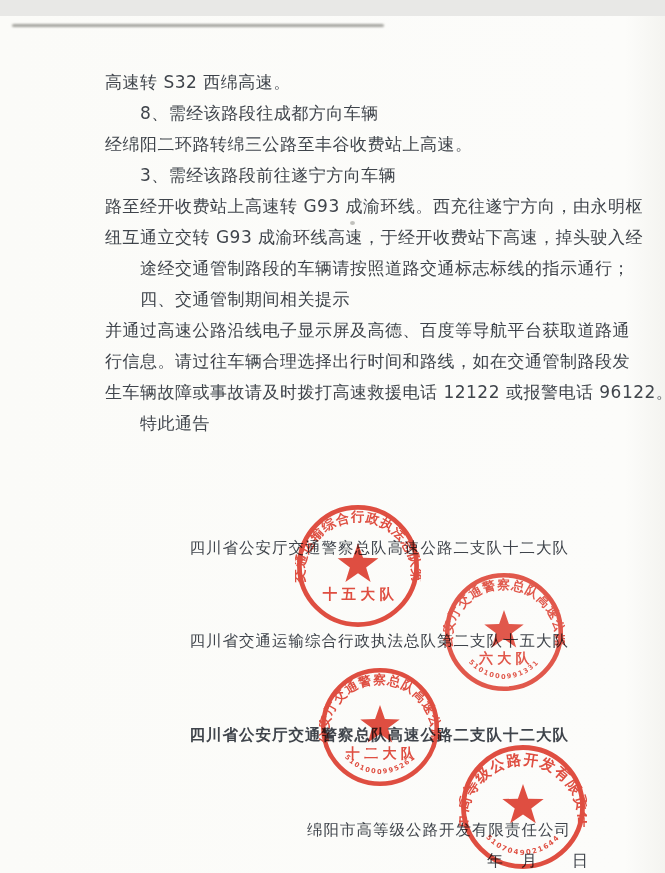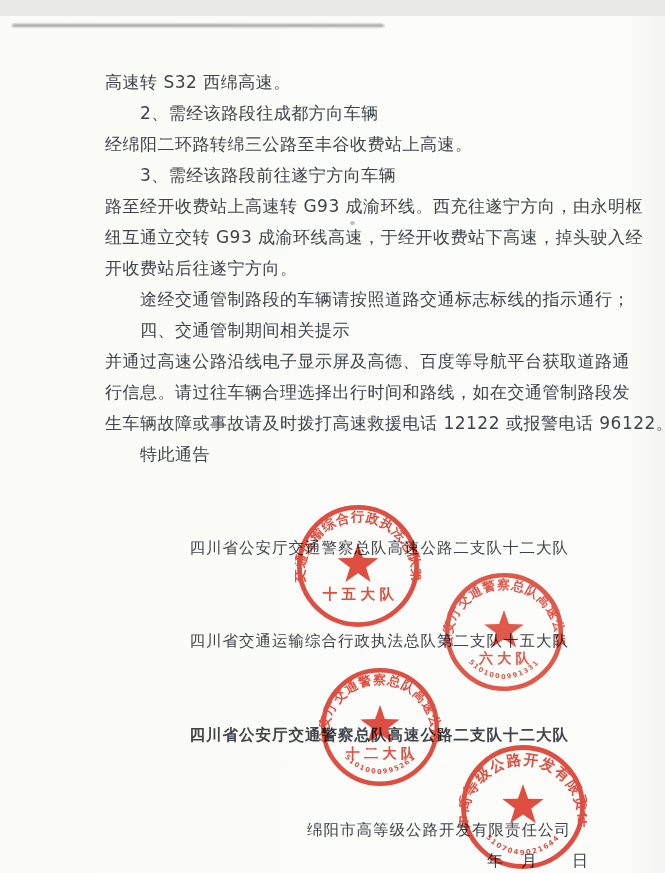--- a/index.html
+++ b/index.html
@@ -57,26 +57,25 @@
 </head>
 <body>
 
 <div class="page">
 
   <div class="scan-line"></div>
   <div class="speck"></div>
 
   <div class="body-text">
     <p class="line">高速转 S32 西绵高速。</p>
-    <p class="line indent">2、需经该路段往成都方向车辆</p>
+    <p class="line indent">8、需经该路段往成都方向车辆</p>
     <p class="line">经绵阳二环路转绵三公路至丰谷收费站上高速。</p>
     <p class="line indent">3、需经该路段前往遂宁方向车辆</p>
     <p class="line">路至经开收费站上高速转 G93 成渝环线。西充往遂宁方向，由永明枢</p>
     <p class="line">纽互通立交转 G93 成渝环线高速，于经开收费站下高速，掉头驶入经</p>
-    <p class="line">开收费站后往遂宁方向。</p>
     <p class="line indent">途经交通管制路段的车辆请按照道路交通标志标线的指示通行；</p>
     <p class="line indent">四、交通管制期间相关提示</p>
     <p class="line">并通过高速公路沿线电子显示屏及高德、百度等导航平台获取道路通</p>
     <p class="line">行信息。请过往车辆合理选择出行时间和路线，如在交通管制路段发</p>
     <p class="line">生车辆故障或事故请及时拨打高速救援电话 12122 或报警电话 96122。</p>
     <p class="line indent">特此通告</p>
   </div>
 
   <div class="sig sig1">四川省公安厅交通警察总队高速公路二支队十二大队</div>
   <div class="sig sig2">四川省交通运输综合行政执法总队第二支队十五大队</div>

